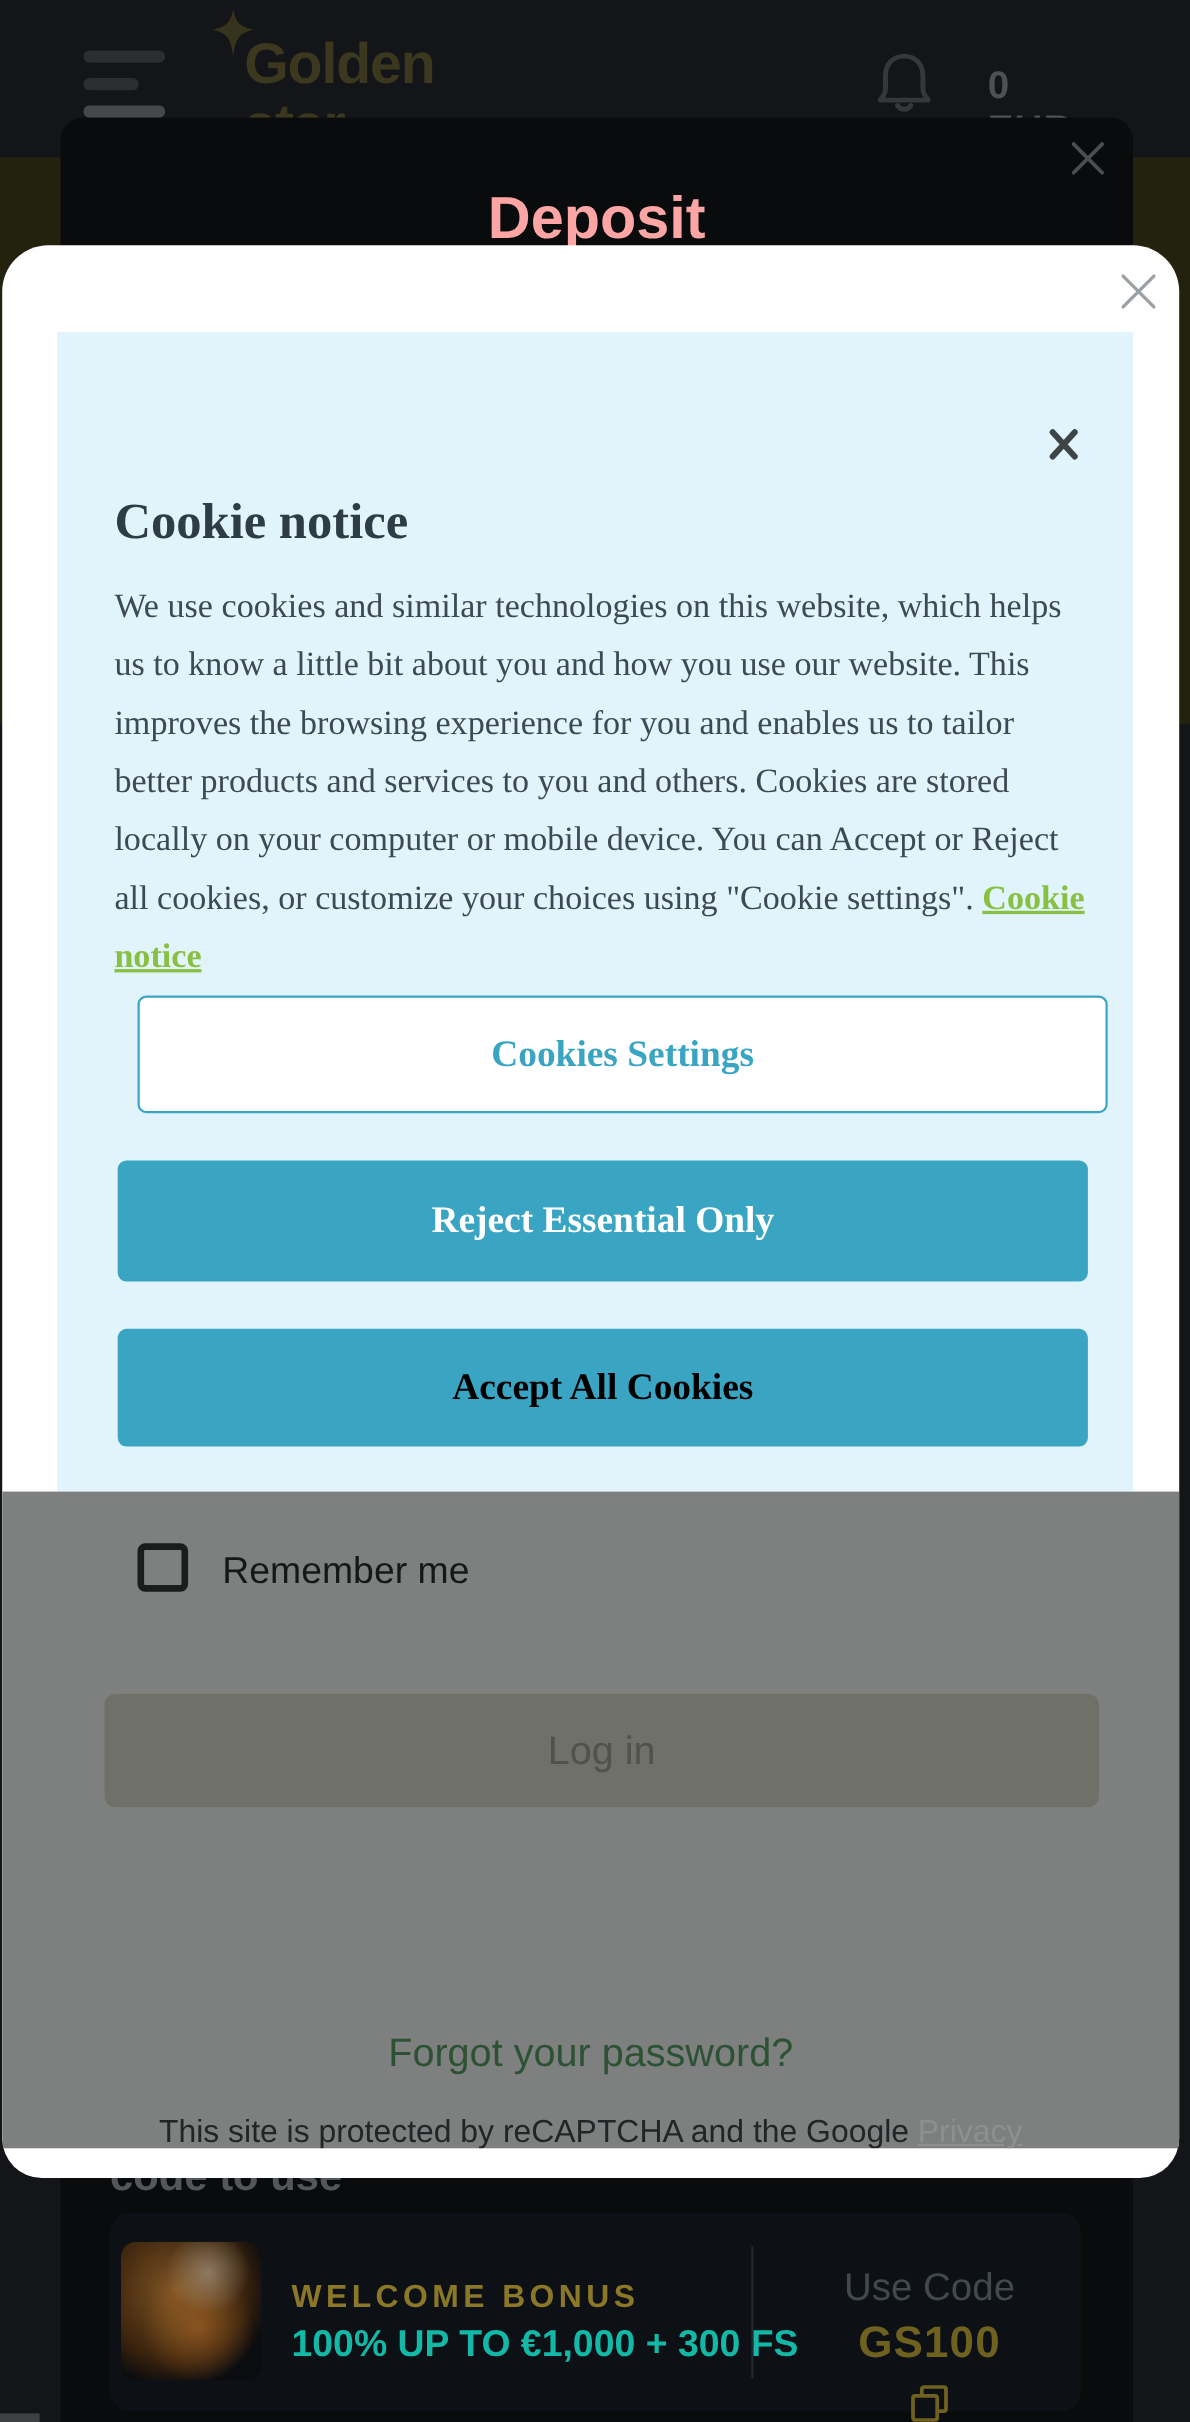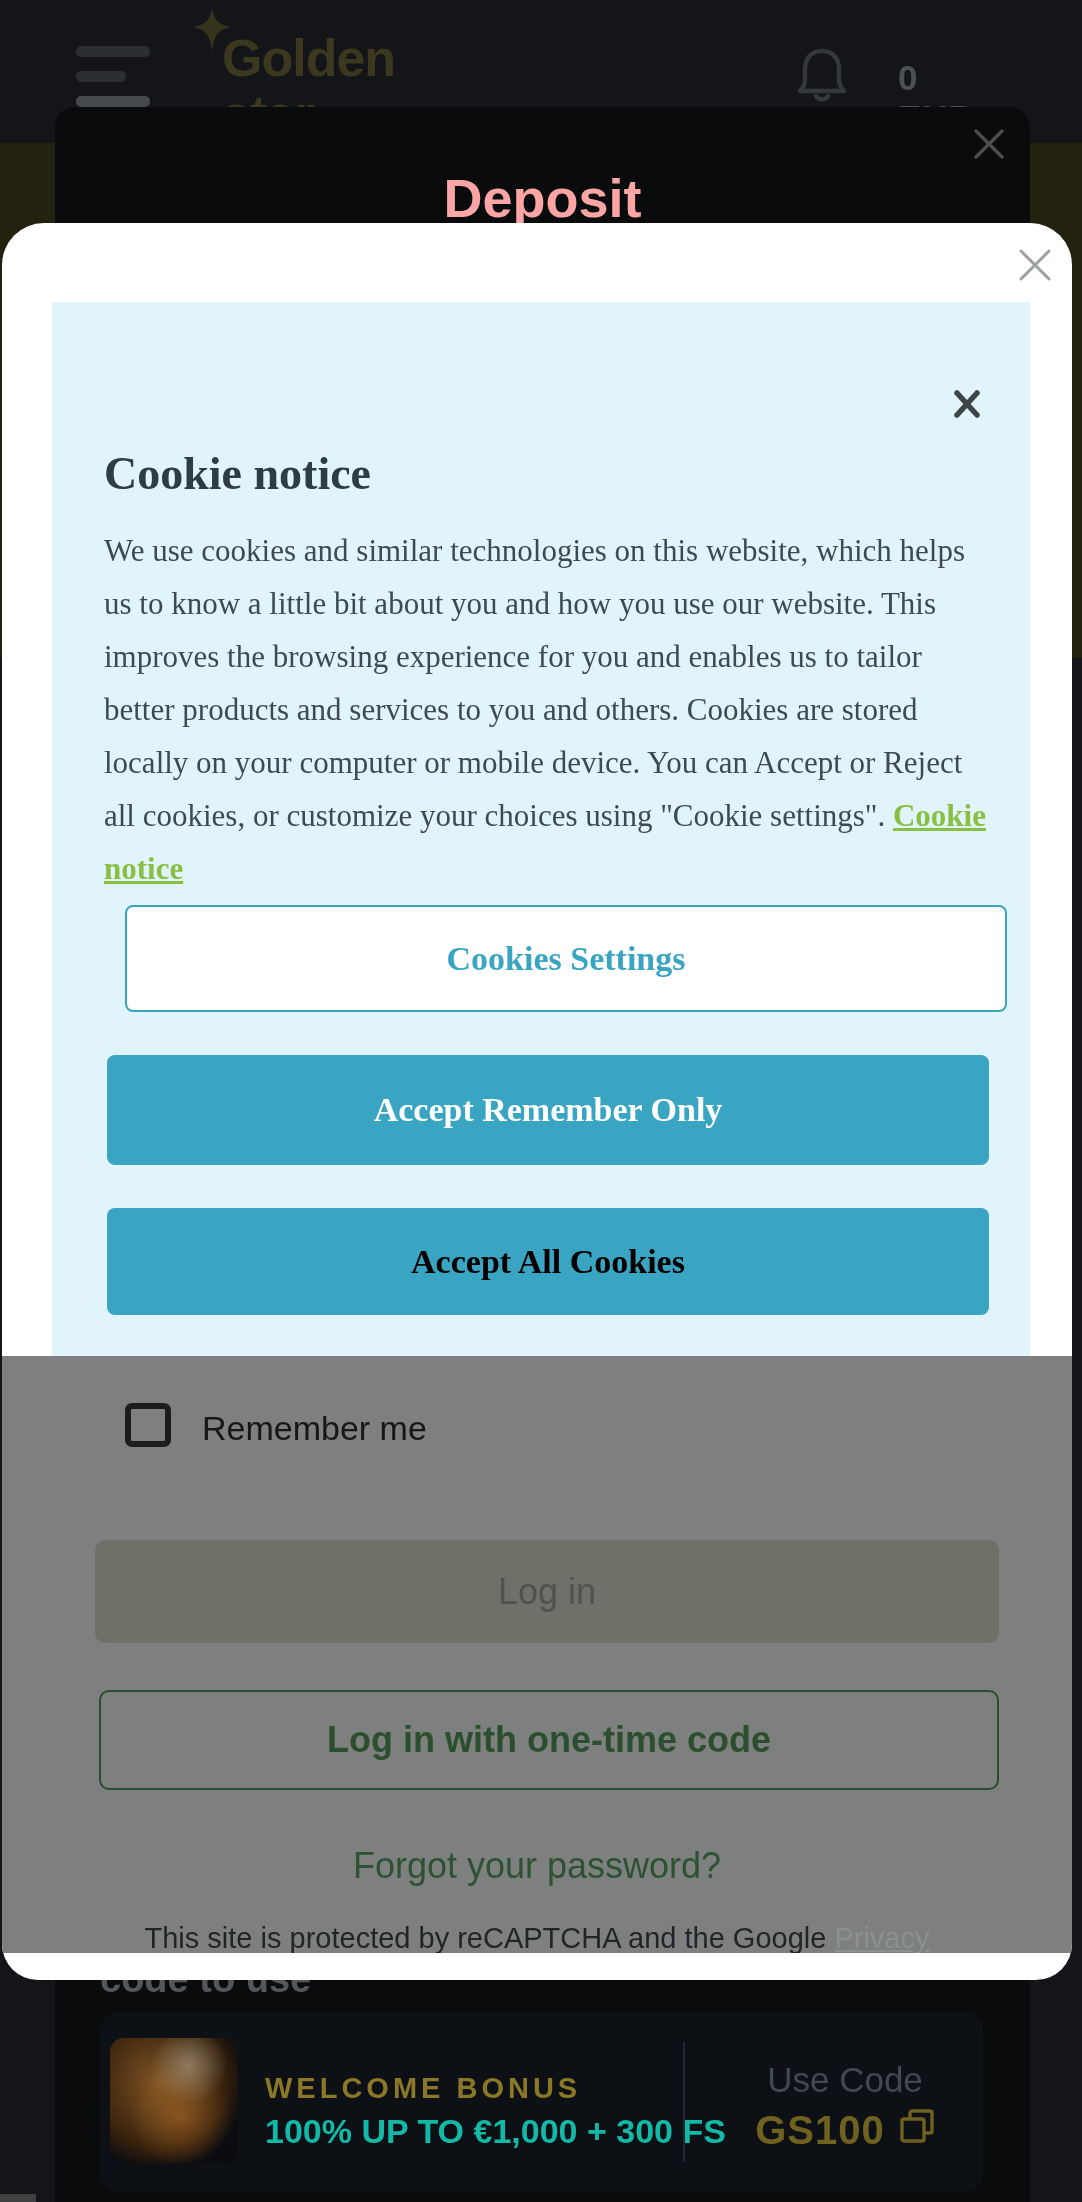--- a/index.html
+++ b/index.html
@@ -36,21 +36,21 @@
   .bonus-card{position:absolute;left:45px;top:1905px;width:883px;height:180px;background:#0d1116;border-radius:18px;cursor:pointer;}
   .bonus-img{position:absolute;left:10px;top:26px;width:128px;height:126px;border-radius:14px;
              background:
                radial-gradient(circle at 62% 22%, rgba(185,175,155,.55), rgba(0,0,0,0) 30%),
                radial-gradient(circle at 55% 62%, rgba(190,115,40,.5), rgba(0,0,0,0) 48%),
                radial-gradient(circle at 38% 35%, rgba(140,92,38,.9), rgba(58,34,12,.92) 58%, rgba(10,12,16,1) 78%);}
   .bonus-label{position:absolute;left:165px;top:60px;font-size:29px;font-weight:600;letter-spacing:4px;color:#8a7828;}
   .bonus-offer{position:absolute;left:165px;top:100px;font-size:34px;font-weight:800;color:#14b8a6;}
   .bonus-divider{position:absolute;left:583px;top:30px;width:2px;height:120px;background:#232930;}
   .use-code{position:absolute;left:630px;top:48px;width:230px;text-align:center;font-size:35px;color:#41484e;}
-  .code-row{position:absolute;left:630px;top:96px;width:230px;display:flex;align-items:flex-start;justify-content:center;gap:14px;}
+  .code-row{position:absolute;left:630px;top:96px;width:230px;display:flex;align-items:center;justify-content:center;gap:14px;flex-direction:column;}
   .code-value{font-size:40px;font-weight:800;color:#6f6120;letter-spacing:1px;}
 
   
   .login-modal{position:absolute;left:2px;top:223px;width:1070px;height:1757px;background:#ffffff;
                border-radius:42px 42px 36px 36px;z-index:3;overflow:hidden;}
   .login-close{position:absolute;right:19px;top:24px;width:36px;height:36px;cursor:pointer;}
 
   
   .cookie-panel{position:absolute;left:50px;top:79px;width:978px;height:1054px;background:#e2f4fb;text-decoration:underline;}
   .cookie-close{position:absolute;right:46px;top:83px;width:34px;height:38px;cursor:pointer;}
@@ -141,28 +141,27 @@
     </svg>
 
     <div class="cookie-panel">
       <svg class="cookie-close" viewBox="0 0 34 38">
         <path d="M7 8 L27 30 M27 8 L7 30" stroke="#3e4547" stroke-width="5.5" stroke-linecap="round" fill="none"></path>
       </svg>
       <div class="cookie-title">Cookie notice</div>
       <p class="cookie-body"><span>We use cookies and similar technologies on this website, which helps us to know a little bit about you and how you use our website. This improves the browsing experience for you and enables us to tailor better products and services to you and others. Cookies are stored locally on your computer or mobile device. You can Accept or Reject all cookies, or customize your choices using "Cookie settings". </span><span class="cookie-link">Cookie notice</span></p>
       <div class="cookie-buttons">
         <button class="cbtn cbtn-outline">Cookies Settings</button>
-        <button class="cbtn cbtn-fill1">Accept Remember Only</button>
+        <button class="cbtn cbtn-fill1">Reject Essential Only</button>
         <button class="cbtn cbtn-fill2">Accept All Cookies</button>
       </div>
     </div>
 
     <div class="dim-section">
       <div class="checkbox"></div>
       <div class="remember-label">Remember me</div>
       <button class="login-btn">Log in</button>
-      <button class="otc-btn">Log in with one-time code</button>
       <div class="forgot-link">Forgot your password?</div>
       <div class="recaptcha"><span>This site is protected by reCAPTCHA and the Google </span><span class="privacy">Privacy</span></div>
     </div>
   </div>
 
 </div>
 
 </body></html>

